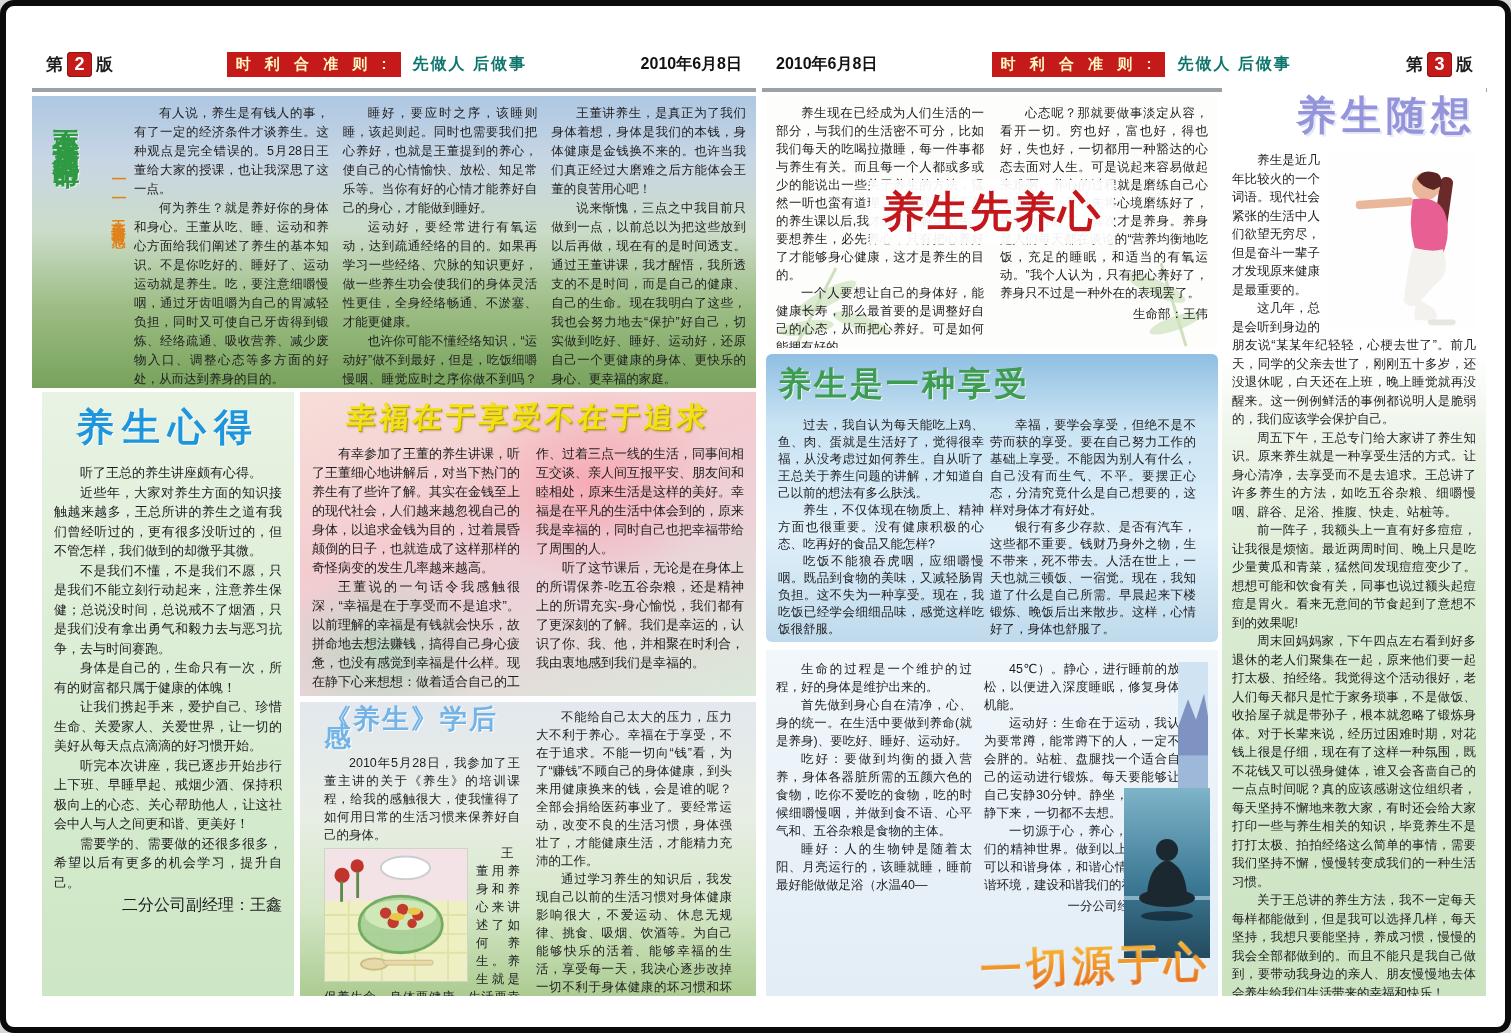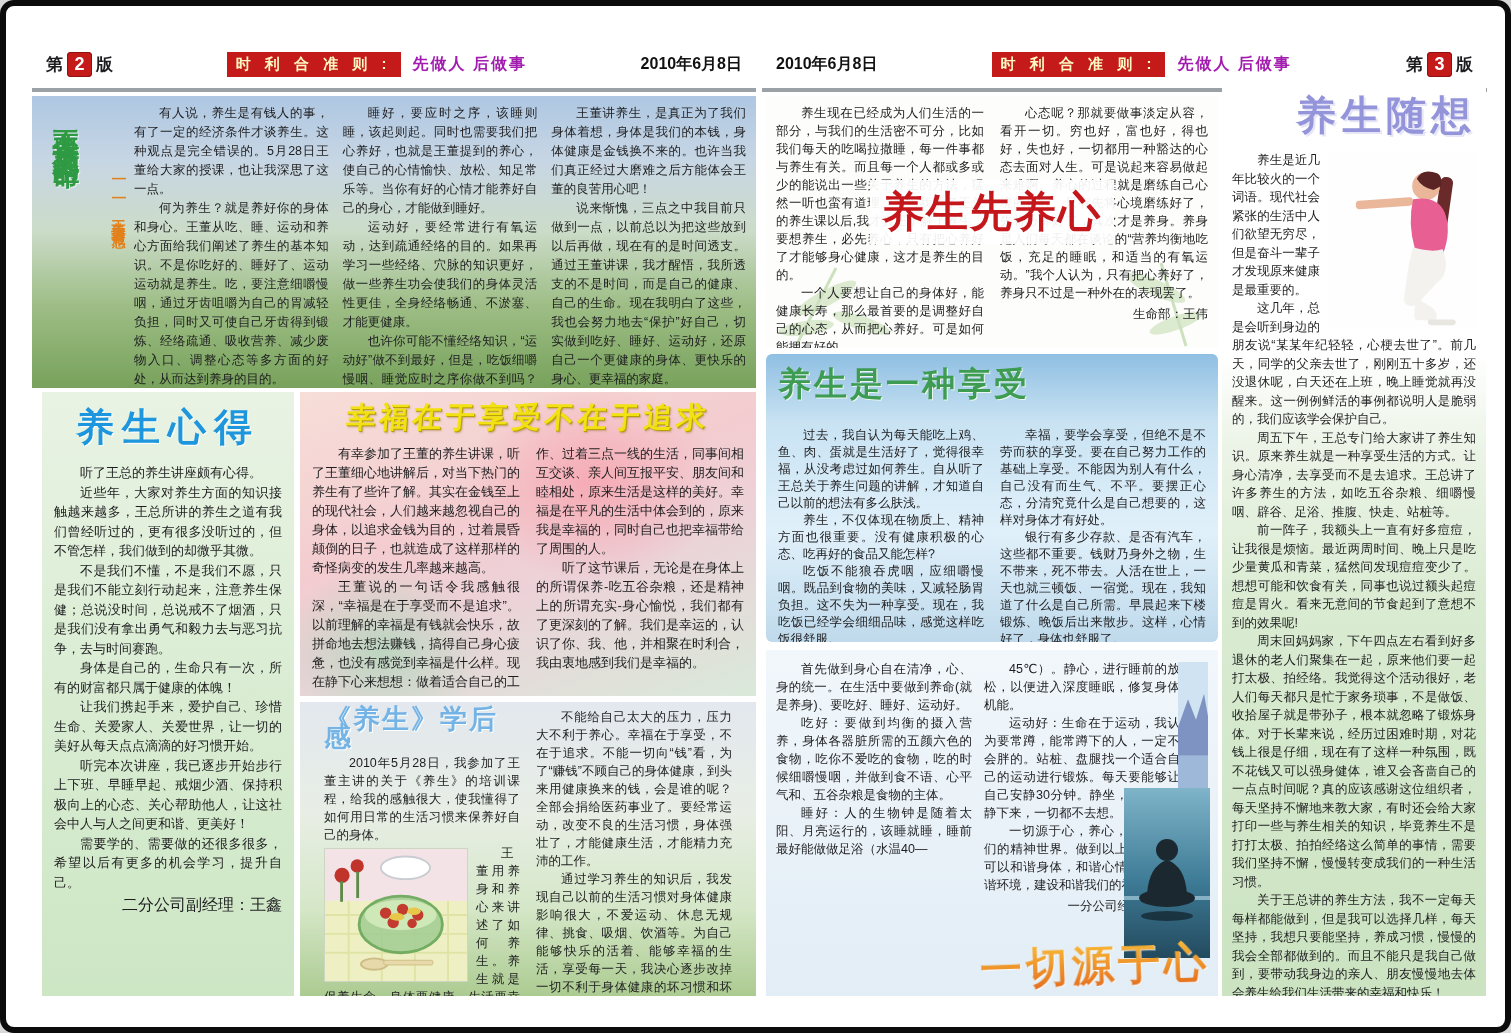--- a/index.html
+++ b/index.html
@@ -9,21 +9,21 @@
   .page{position:absolute;top:30px;height:970px;}
   .page-left{left:26px;width:724px;}
   .page-right{left:756px;width:725px;}
   .hdr{position:absolute;top:12px;left:14px;right:14px;height:32px;display:flex;align-items:center;justify-content:space-between;}
   .rule{position:absolute;top:52px;left:0;right:0;height:4px;background:#9aa2a8;}
   .pgnum{display:flex;align-items:center;font-size:17px;font-weight:900;}
   .badge{display:inline-flex;width:25px;height:25px;background:#c41a1a;color:#fff;align-items:center;justify-content:center;
          font-size:18px;font-weight:900;border-radius:4px;margin:0 4px;box-shadow:0 0 0 1px #8e1212 inset;}
   .motto{display:flex;align-items:center;}
   .motto-box{background:#c41a1a;color:#fef9c3;font-size:15px;font-weight:bold;letter-spacing:5px;padding:3px 9px;}
-  .motto-text{margin-left:12px;font-size:16px;font-weight:900;letter-spacing:2px;color:#a21caf;}
+  .motto-text{margin-left:12px;font-size:16px;font-weight:900;letter-spacing:2px;color:#0f766e;}
   .date{font-size:16px;font-weight:900;color:#111;text-align:right;}
   .art{position:absolute;overflow:hidden;box-sizing:border-box;}
   .para{margin:0;text-indent:2em;text-align:justify;}
   .byline{text-indent:0;text-align:right;margin-top:3px;}
   
   .lead{top:60px;left:0;right:0;height:292px;
         background:linear-gradient(180deg,#aec7e2 0%,#c7d6e4 22%,#ccdcc9 46%,#9dbd85 72%,#78a25c 100%);}
   .vt{position:absolute;left:16px;top:12px;writing-mode:vertical-rl;text-orientation:upright;
       font-size:27px;font-weight:900;color:#2f9a43;letter-spacing:4px;text-shadow:1px 1px 0 rgba(255,255,255,.65);}
   .vs{position:absolute;left:78px;top:74px;writing-mode:vertical-rl;text-orientation:upright;
@@ -59,21 +59,21 @@
   .bamboo{position:absolute;left:0;bottom:0;z-index:0;opacity:.9;}
   
   .suixiang{top:44px;left:460px;width:264px;height:916px;padding:8px 10px;
             background:linear-gradient(180deg,#ffffff 0%,#ffffff 30%,#ecf4e7 40%,#d9ebd1 58%,#cbe3c1 100%);}
   .suixiang h2{margin:0 0 8px 0;text-align:right;font-size:40px;font-weight:900;letter-spacing:5px;color:#9394da;
                text-shadow:2px 2px 0 #e6e6f7;}
   .suixiang .body{font-size:12.5px;line-height:18.5px;}
   .photo-exercise{float:right;width:148px;height:176px;margin:0 0 4px 8px;}
   
   .xiangshou{top:318px;left:4px;width:452px;height:288px;padding:6px 12px;border-radius:6px;
-             background:linear-gradient(180deg,#8fbfe2,#c9e3f3 24%,#e0f0fa 62%,#bfdaec 100%);display:flex;gap:16px;flex-wrap:wrap;align-content:flex-start;}
+             background:linear-gradient(180deg,#8fbfe2,#c9e3f3 24%,#e0f0fa 62%,#bfdaec 100%);display:flex;gap:6px;flex-wrap:wrap;align-content:flex-start;}
   .xiangshou h2{width:100%;margin:2px 0 4px 0;font-size:33px;font-weight:900;letter-spacing:3px;color:#3d9b52;
                 text-shadow:1px 1px 0 #eaf6ee;}
   .xs-col{width:calc(50% - 8px);font-size:12.5px;line-height:17px;}
   
   .yyx{top:614px;left:4px;width:452px;height:346px;padding:10px;display:flex;gap:12px;
        background:linear-gradient(180deg,#f1f7fb,#e2edf6);}
   .yyx-col{width:196px;font-size:12.5px;line-height:18px;}
   .yyx-media{flex:1;position:relative;}
   .photo-mountain{position:absolute;right:0;top:2px;width:30px;height:140px;}
   .photo-meditate{position:absolute;right:-2px;bottom:28px;width:86px;height:170px;}
@@ -267,20 +267,21 @@
         <div>
             <p class="para">幸福，要学会享受，但绝不是不劳而获的享受。要在自己努力工作的基础上享受。不能因为别人有什么，自己没有而生气、不平。要摆正心态，分清究竟什么是自己想要的，这样对身体才有好处。</p>
             <p class="para">银行有多少存款、是否有汽车，这些都不重要。钱财乃身外之物，生不带来，死不带去。人活在世上，一天也就三顿饭、一宿觉。现在，我知道了什么是自己所需。早晨起来下楼锻炼、晚饭后出来散步。这样，心情好了，身体也舒服了。</p>
           </div>
 
       </div>
     </div>
 
     <div class="art yyx">
       <div class="yyx-col">
+          <p class="para">生命的过程是一个维护的过程，好的身体是维护出来的。</p>
           <p class="para">首先做到身心自在清净，心、身的统一。在生活中要做到养命(就是养身)、要吃好、睡好、运动好。</p>
           <p class="para">吃好：要做到均衡的摄入营养，身体各器脏所需的五颜六色的食物，吃你不爱吃的食物，吃的时候细嚼慢咽，并做到食不语、心平气和、五谷杂粮是食物的主体。</p>
           <p class="para">睡好：人的生物钟是随着太阳、月亮运行的，该睡就睡，睡前最好能做做足浴（水温40—</p>
         </div>
       <div class="yyx-col">
         <div>
             <p class="para">45℃）。静心，进行睡前的放松，以便进入深度睡眠，修复身体机能。</p>
             <p class="para">运动好：生命在于运动，我认为要常蹲，能常蹲下的人，一定不会胖的。站桩、盘腿找一个适合自己的运动进行锻炼。每天要能够让自己安静30分钟。静坐，让思想安静下来，一切都不去想。</p>
             <p class="para">一切源于心，养心，就是养我们的精神世界。做到以上，我们就可以和谐身体，和谐心情，达到和谐环境，建设和谐我们的社会。</p>
           </div>

